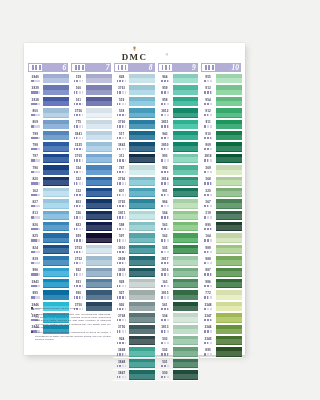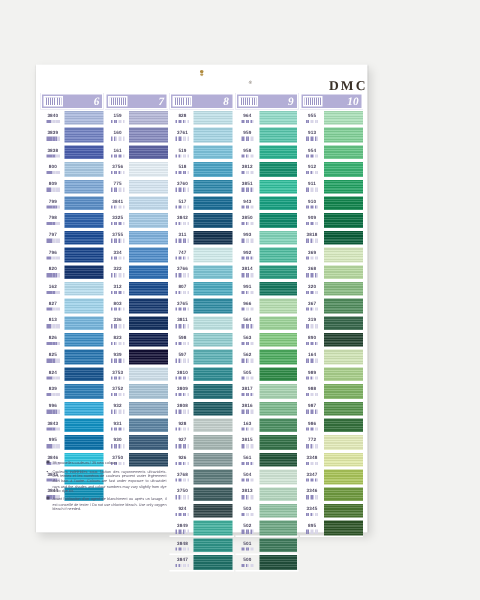--- a/index.html
+++ b/index.html
@@ -21,21 +21,21 @@
     left: 24px; top: 43px;
     width: 221px; height: 312px;
     background: #ffffff;
     box-shadow: 2px 3px 6px rgba(0,0,0,0.13), 0 0 1px rgba(0,0,0,0.18);
   }
   
   #brand {
     position: absolute;
     left: 0; top: 3px;
     width: 100%;
-    text-align: right;
+    text-align: center;
     line-height: 1;
   }
   #brand-mark {
     display: block;
     margin: 0 auto 0 auto;
     width: 7px; height: 7px;
   }
   #brand-word {
     display: block;
     font-family: "Liberation Serif", serif;

